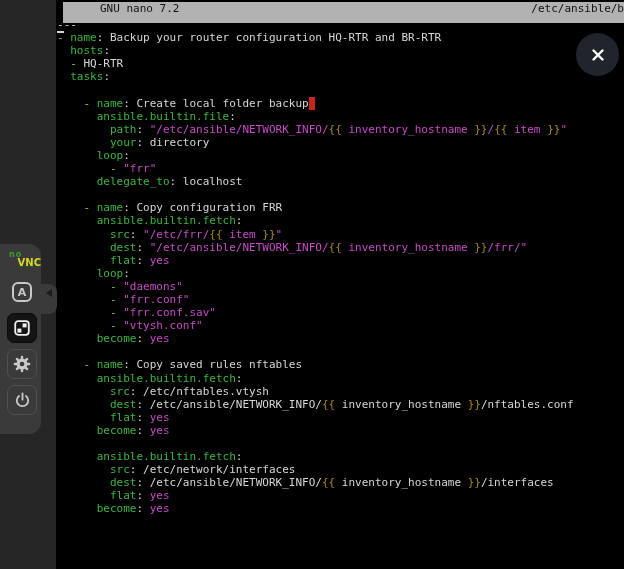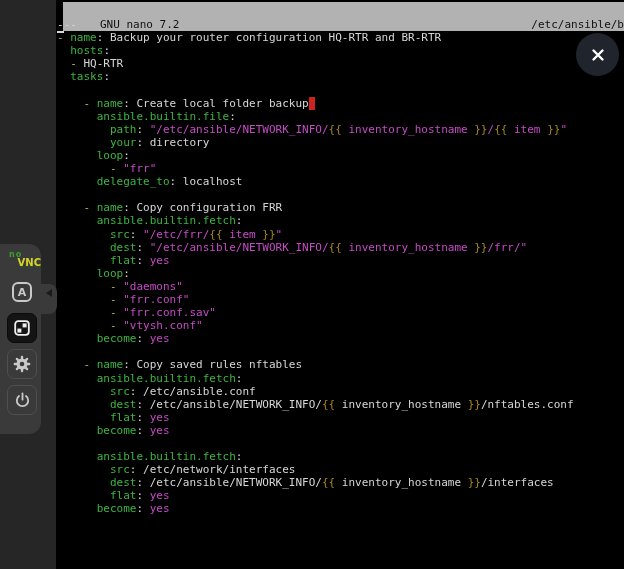--- a/index.html
+++ b/index.html
@@ -34,23 +34,23 @@
     background:#3a3a3a;border-radius:0 8px 8px 0;cursor:pointer;
   }
   .tri{
     position:absolute;left:5px;top:5px;width:0;height:0;
     border-top:4px solid transparent;border-bottom:4px solid transparent;
     border-right:6px solid #1a1a1a;
   }
   
   .terminal{position:absolute;left:56px;top:0;right:0;bottom:0;background:#000;}
   .titlebar{
-    position:absolute;left:7px;right:0;top:2px;height:29px;background:#b2b2b2;
+    position:absolute;left:7px;right:0;top:2px;height:21px;background:#b2b2b2;
     color:#111;font:11px "DejaVu Sans Mono",monospace;
-    display:flex;align-items:flex-end;white-space:nowrap;overflow:hidden;
+    display:flex;align-items:flex-start;white-space:nowrap;overflow:hidden;
   }
   .titlebar .app{padding-left:37px;}
   .titlebar .file{margin-left:auto;}
   .editor{
     position:absolute;left:0;right:0;top:18px;bottom:0;
     padding-left:1px;overflow:hidden;cursor:text;
   }
   .line{white-space:pre;height:13.1px;line-height:13.1px;font:11px "DejaVu Sans Mono",monospace;}
   .seg-w{color:#d6d6d6;}
   .seg-wu{color:#d6d6d6;border-bottom:2px solid #d6d6d6;}
@@ -95,21 +95,21 @@
       <div class="line"><span class="seg-w">        </span><span class="seg-g">flat</span><span class="seg-w">: </span><span class="seg-m">yes</span></div>
       <div class="line"><span class="seg-w">      </span><span class="seg-g">loop</span><span class="seg-w">:</span></div>
       <div class="line"><span class="seg-w">        </span><span class="seg-y">- </span><span class="seg-m">"daemons"</span></div>
       <div class="line"><span class="seg-w">        </span><span class="seg-y">- </span><span class="seg-m">"frr.conf"</span></div>
       <div class="line"><span class="seg-w">        </span><span class="seg-y">- </span><span class="seg-m">"frr.conf.sav"</span></div>
       <div class="line"><span class="seg-w">        </span><span class="seg-y">- </span><span class="seg-m">"vtysh.conf"</span></div>
       <div class="line"><span class="seg-w">      </span><span class="seg-g">become</span><span class="seg-w">: </span><span class="seg-m">yes</span></div>
       <div class="line">&nbsp;</div>
       <div class="line"><span class="seg-w">    </span><span class="seg-y">- </span><span class="seg-g">name</span><span class="seg-w">: Copy saved rules nftables</span></div>
       <div class="line"><span class="seg-w">      </span><span class="seg-g">ansible.builtin.fetch</span><span class="seg-w">:</span></div>
-      <div class="line"><span class="seg-w">        </span><span class="seg-g">src</span><span class="seg-w">: /etc/ansible.conf</span></div>
+      <div class="line"><span class="seg-w">        </span><span class="seg-g">src</span><span class="seg-w">: /etc/nftables.vtysh</span></div>
       <div class="line"><span class="seg-w">        </span><span class="seg-g">dest</span><span class="seg-w">: /etc/ansible/NETWORK_INFO/</span><span class="seg-j">{{</span><span class="seg-w"> inventory_hostname </span><span class="seg-j">}}</span><span class="seg-w">/nftables.conf</span></div>
       <div class="line"><span class="seg-w">        </span><span class="seg-g">flat</span><span class="seg-w">: </span><span class="seg-m">yes</span></div>
       <div class="line"><span class="seg-w">      </span><span class="seg-g">become</span><span class="seg-w">: </span><span class="seg-m">yes</span></div>
       <div class="line">&nbsp;</div>
       <div class="line"><span class="seg-w">      </span><span class="seg-g">ansible.builtin.fetch</span><span class="seg-w">:</span></div>
       <div class="line"><span class="seg-w">        </span><span class="seg-g">src</span><span class="seg-w">: /etc/network/interfaces</span></div>
       <div class="line"><span class="seg-w">        </span><span class="seg-g">dest</span><span class="seg-w">: /etc/ansible/NETWORK_INFO/</span><span class="seg-j">{{</span><span class="seg-w"> inventory_hostname </span><span class="seg-j">}}</span><span class="seg-w">/interfaces</span></div>
       <div class="line"><span class="seg-w">        </span><span class="seg-g">flat</span><span class="seg-w">: </span><span class="seg-m">yes</span></div>
       <div class="line"><span class="seg-w">      </span><span class="seg-g">become</span><span class="seg-w">: </span><span class="seg-m">yes</span></div>
     </div>

